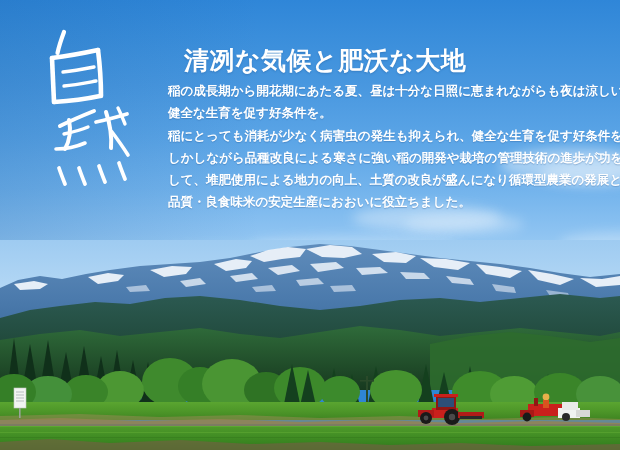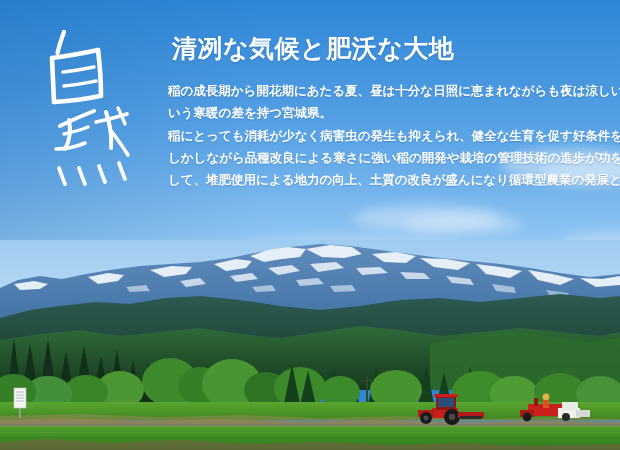--- a/index.html
+++ b/index.html
@@ -64,21 +64,21 @@
     left: 30px; top: 16px;
     width: 120px; height: 180px;
   }
   .calligraphy svg { display: block; }
 
   
   .headline {
     position: absolute;
     left: 168px;
     top: 29px;
-    margin: 4px;
+    margin: 16px;
     font-size: 25px;
     line-height: 30px;
     font-weight: bold;
     color: #ffffff;
     letter-spacing: 0.5px;
     text-shadow: 0 1px 2px rgba(20,70,130,.30);
     white-space: nowrap;
   }
   .body-copy {
     position: absolute;
@@ -148,28 +148,29 @@
         <path d="M89 147 C91 153, 93 158, 95 163" stroke-width="3.8"></path>
       </g>
     </svg>
   </div>
 
   <h1 class="headline">清冽な気候と肥沃な大地</h1>
 
   <div class="body-copy">
     <p>
       <span class="ln">稲の成長期から開花期にあたる夏、昼は十分な日照に恵まれながらも夜は涼しいと</span>
-      <span class="ln">いう寒暖の差を持つ宮城県。</span>
+      <span class="ln">健全な生育を促す好条件を。</span>
     </p>
     <p>
       <span class="ln">稲にとっても消耗が少なく病害虫の発生も抑えられ、健全な生育を促す好条件を。</span>
     </p>
     <p>
       <span class="ln">しかしながら品種改良による寒さに強い稲の開発や栽培の管理技術の進歩が功を奏</span>
       <span class="ln">して、堆肥使用による地力の向上、土質の改良が盛んになり循環型農業の発展と良</span>
+      <span class="ln">品質・良食味米の安定生産におおいに役立ちました。</span>
     </p>
   </div>
 
   <div class="photo" aria-label="残雪の山並みと新緑の里山、田植え作業中の赤いトラクター">
     <svg width="620" height="210" viewBox="0 0 620 210" xmlns="http://www.w3.org/2000/svg">
       <defs>
         <linearGradient id="skyLow" x1="0" y1="0" x2="0" y2="1">
           <stop offset="0%" stop-color="#9ecbf1"></stop>
           <stop offset="100%" stop-color="#bcdcf6"></stop>
         </linearGradient>

